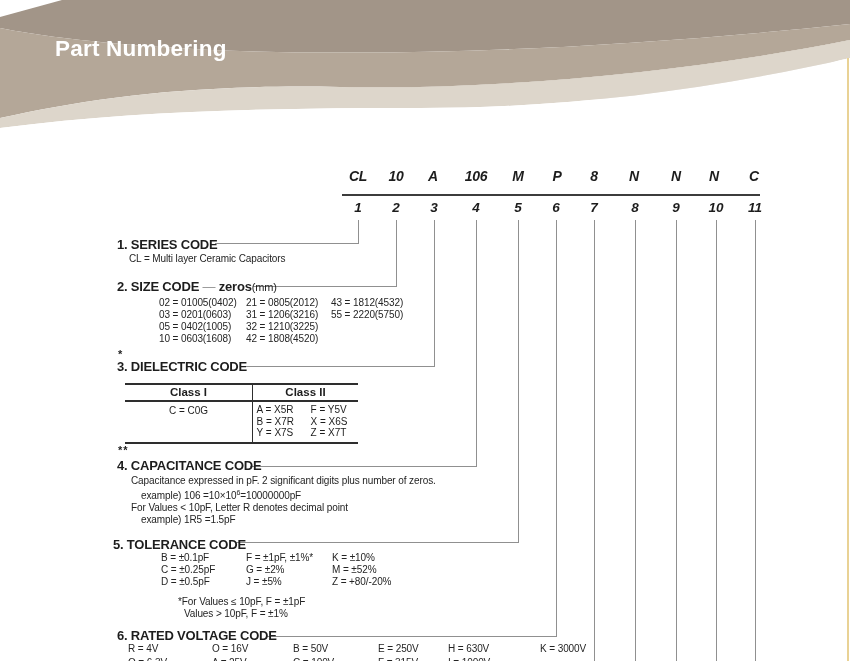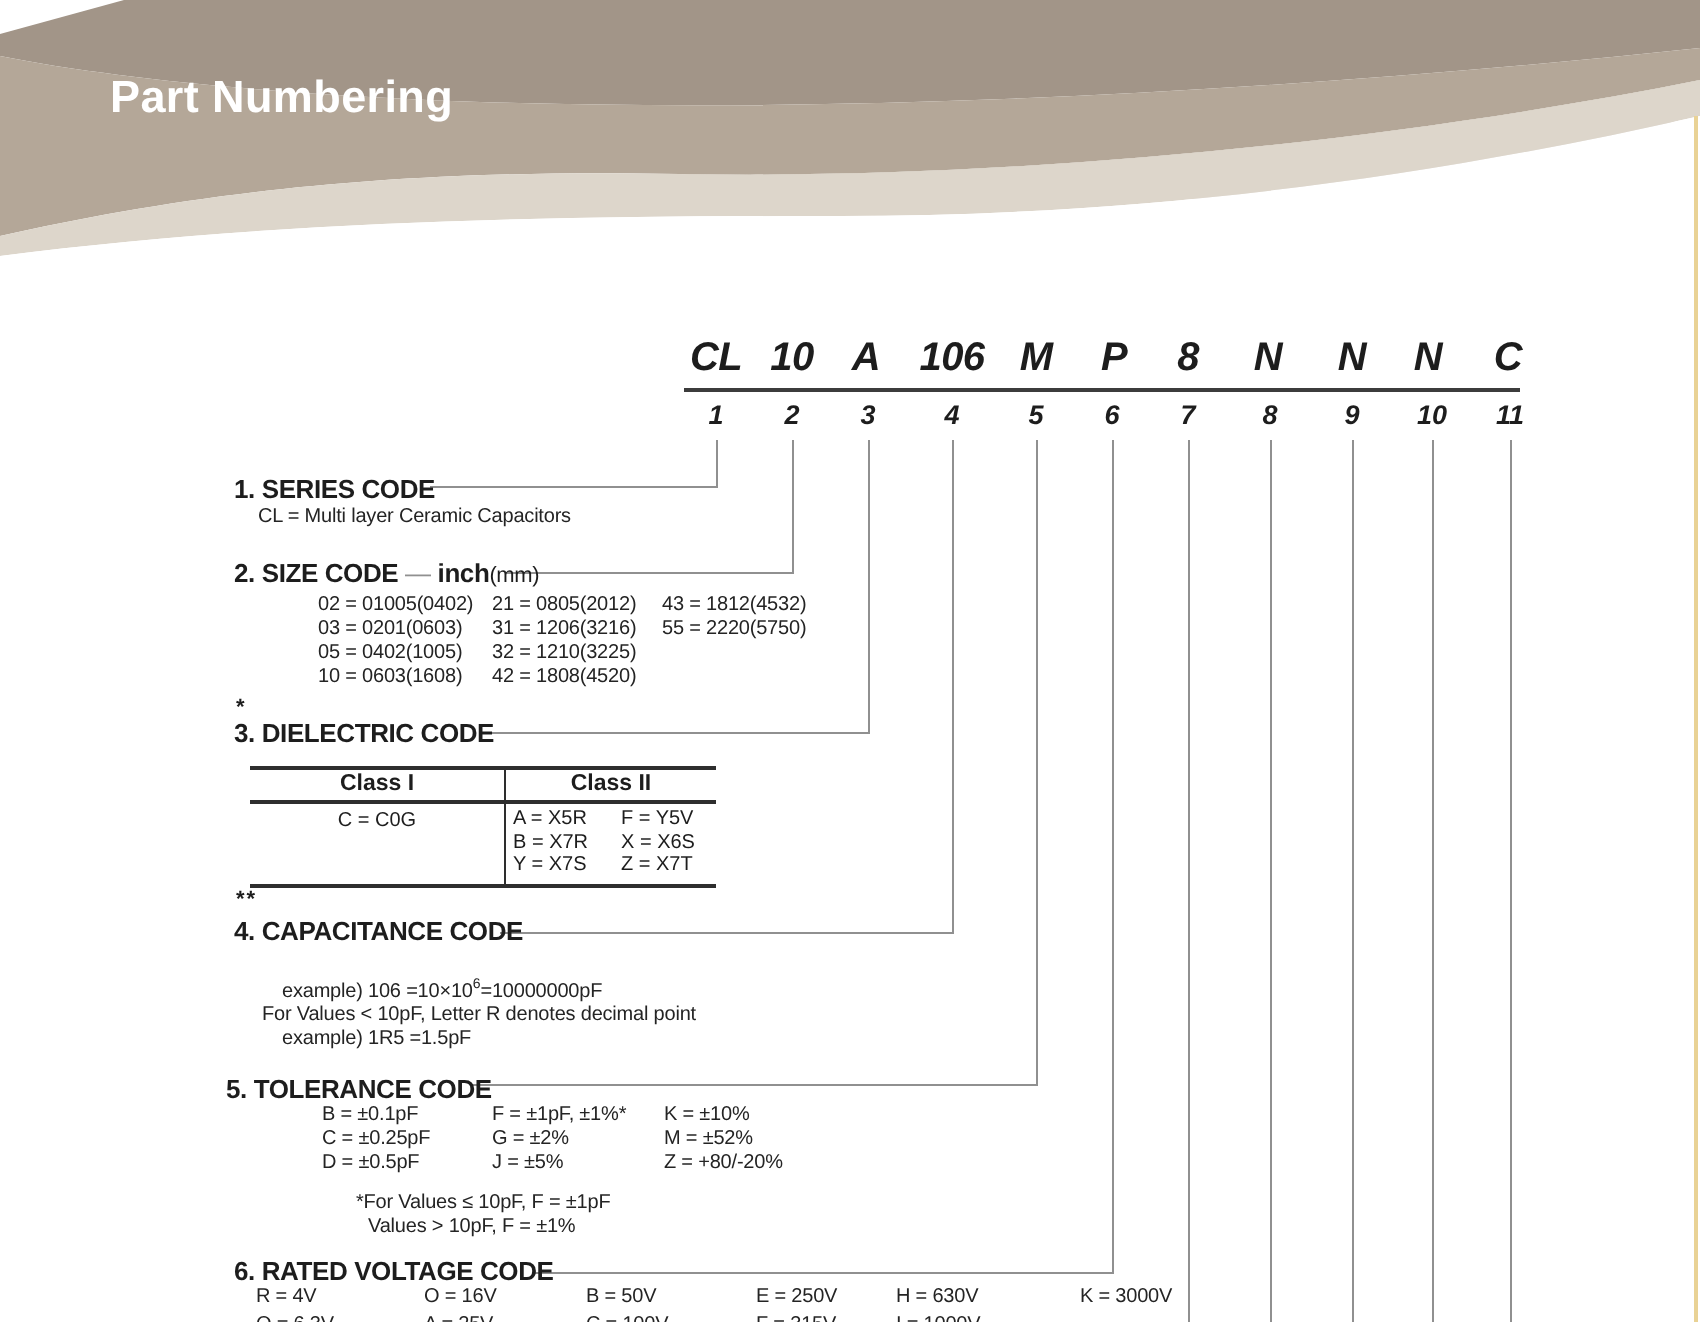--- a/index.html
+++ b/index.html
@@ -5,21 +5,21 @@
   html,body{margin:0;padding:0;background:#fff;}
   .page{position:relative;width:850px;height:661px;background:#ffffff;overflow:hidden;
         font-family:"Liberation Sans",sans-serif;color:#1d1d1d;}
   
   .hdr{position:absolute;left:0;top:0;width:850px;height:132px;}
   .hdr svg{display:block;}
   .hdr-title{position:absolute;left:55px;top:36px;color:#ffffff;font-weight:bold;
              font-size:22.5px;line-height:25px;letter-spacing:.2px;}
   
   .pn-code{position:absolute;top:168px;transform:translateX(-50%);
-           font-weight:bold;font-style:italic;font-size:20px;letter-spacing:-.3px;}
+           font-weight:bold;font-style:italic;font-size:14px;letter-spacing:-.3px;}
   .pn-pos{position:absolute;top:200px;transform:translateX(-50%);
           font-weight:bold;font-style:italic;font-size:13.5px;}
   .pn-underline{position:absolute;left:342px;top:194px;width:418px;height:1.5px;background:#3c3c3c;}
   
   .vline{position:absolute;width:1px;background:#909090;}
   .hline{position:absolute;height:1px;background:#909090;}
   .gold-edge{position:absolute;left:847px;top:58px;width:2px;height:603px;background:#e9d295;}
   
   .sec-t{position:absolute;font-weight:bold;font-size:13px;letter-spacing:-.2px;white-space:nowrap;}
   .txt{position:absolute;font-size:10px;line-height:12px;letter-spacing:-.1px;white-space:nowrap;color:#242424;}
@@ -105,21 +105,21 @@
   <div class="hline" style="left:250px;top:466px;width:227px"></div>
   <div class="hline" style="left:236px;top:542px;width:283px"></div>
   <div class="hline" style="left:267px;top:636px;width:290px"></div>
 
   <div class="sec-t" style="left:117px;top:237px">1. SERIES CODE</div>
   <div class="txt" style="left:129px;top:253px">CL = Multi layer Ceramic Capacitors</div>
 
   <div class="sec-t" style="left:117px;top:279px">
     <span>2. SIZE CODE</span>
     <span style="font-weight:normal;color:#909090">—</span>
-    <span>inch</span><span style="font-weight:normal;font-size:11px">(mm)</span>
+    <span>zeros</span><span style="font-weight:normal;font-size:11px">(mm)</span>
   </div>
   <div class="txt col" style="left:120px;top:297px">
     <div>02 = 01005(0402)</div>
     <div>03 = 0201(0603)</div>
     <div>05 = 0402(1005)</div>
     <div>10 = 0603(1608)</div>
   </div>
   <div class="txt col" style="left:207px;top:297px">
     <div>21 = 0805(2012)</div>
     <div>31 = 1206(3216)</div>
@@ -152,20 +152,21 @@
         <div class="dt-pair">
           <span>Y = X7S</span>
           <span>Z = X7T</span>
         </div>
       </div>
     </div>
   </div>
 
   <div class="star" style="left:118px;top:444px">**</div>
   <div class="sec-t" style="left:117px;top:458px">4. CAPACITANCE CODE</div>
+  <div class="txt" style="left:131px;top:475px">Capacitance expressed in pF. 2 significant digits plus number of zeros.</div>
   <div class="txt" style="left:141px;top:487px"><span>example) 106 =10×10</span><sup>6</sup><span>=10000000pF</span></div>
   <div class="txt" style="left:131px;top:502px">For Values &lt; 10pF, Letter R denotes decimal point</div>
   <div class="txt" style="left:141px;top:514px">example) 1R5 =1.5pF</div>
 
   <div class="sec-t" style="left:113px;top:537px">5. TOLERANCE CODE</div>
   <div class="txt col" style="left:122px;top:552px">
     <div>B = ±0.1pF</div>
     <div>C = ±0.25pF</div>
     <div>D = ±0.5pF</div>
   </div>

